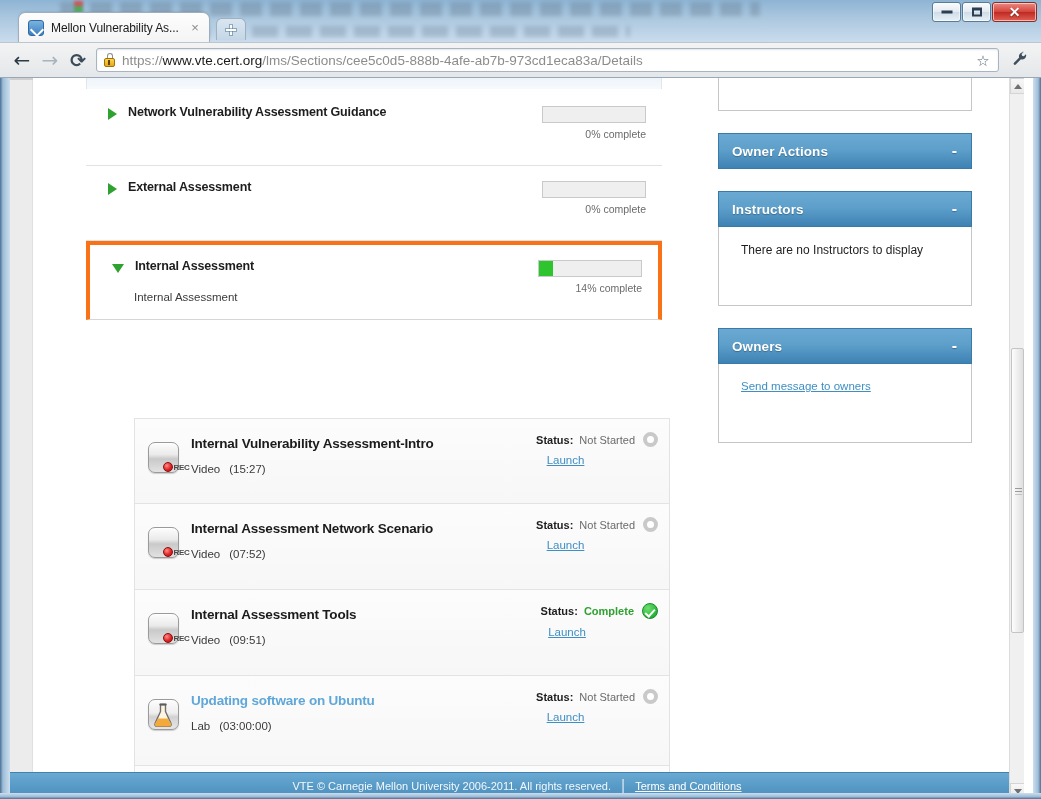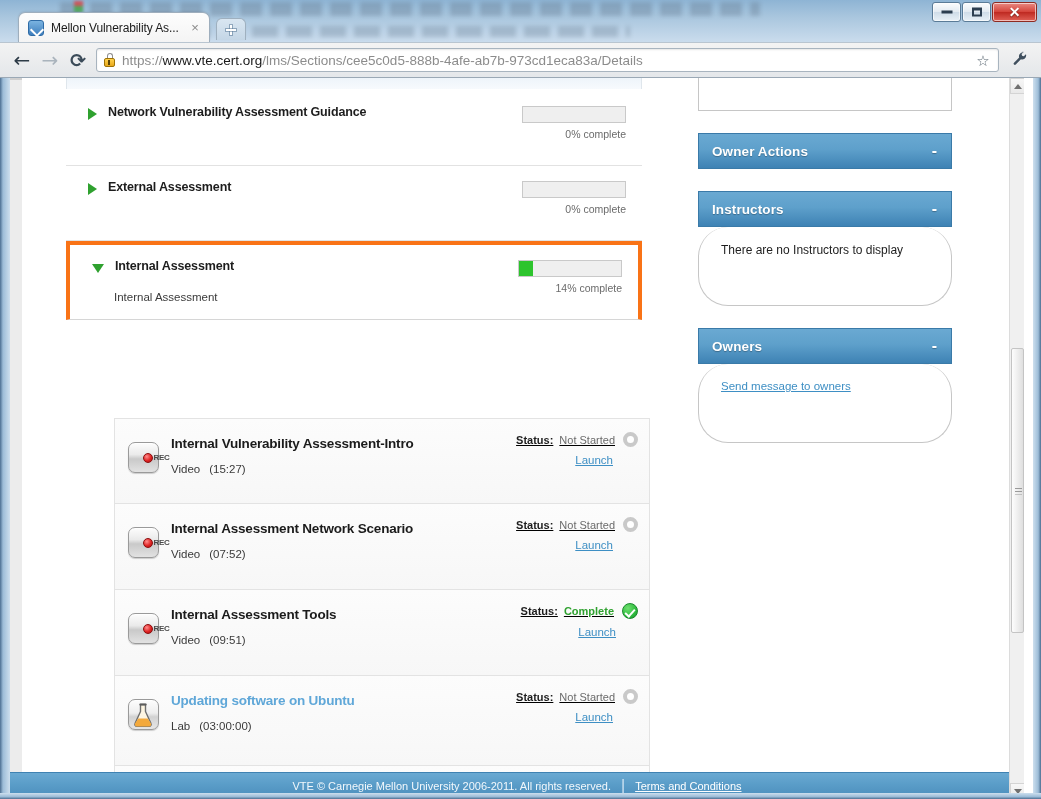--- a/index.html
+++ b/index.html
@@ -183,21 +183,21 @@
     position:absolute; left:10px; top:0; width:1014px; height:721px;
     background:#ffffff; overflow:hidden;
   }
   #gutter {
     position:absolute; left:0; top:0; width:23px; height:721px;
     background:#ececec; border-right:1px solid #e0e0e0;
   }
   #gutter-top { position:absolute; left:0; top:0; width:23px; height:2px; background:#cfcfcf; }
 
   #page {
-    position:absolute; left:12px; top:0; width:975px; height:721px;
+    position:absolute; left:32px; top:0; width:975px; height:721px;
     background:#fff;
   }
 
   
   #top-cut {
     position:absolute; left:44px; top:0; width:576px; height:11px;
     background: linear-gradient(180deg,#eef4fa 0%, #f7fafd 100%);
     border-left:1px solid #dfe6ec; border-right:1px solid #dfe6ec;
   }
 
@@ -257,21 +257,21 @@
   .item.tall { min-height:90px; }
 
   .icon-wrap { width:56px; flex:0 0 auto; display:flex; justify-content:center; padding-top:6px; }
 
   
   .ico-rec {
     width:31px; height:31px; border-radius:7px;
     background: linear-gradient(180deg,#fdfdfd 0%, #eaeaea 40%, #c9c9c9 55%, #e2e2e2 100%);
     border:1px solid #9a9a9a; position:relative;
     box-shadow: inset 0 1px 0 #fff, 0 1px 1px rgba(0,0,0,.18);
-    display:flex; align-items:center; justify-content:center;padding-left:26px;
+    display:flex; align-items:flex-end; justify-content:center;padding-left:26px;
   }
   .ico-rec .dot {
     width:10px; height:10px; border-radius:50%;
     background: radial-gradient(circle at 35% 32%, #ff8c8c 0%, #e02424 55%, #a50f0f 100%);
     border:1px solid #8c0d0d; margin-right:1px; flex:0 0 auto;
   }
   .ico-rec .rec {
     font-size:8px; font-weight:bold; color:#4a4a4a;
     font-family:"Liberation Sans",sans-serif; letter-spacing:-.3px;
   }
@@ -291,21 +291,21 @@
     font-size:13.5px; font-weight:bold; color:#1b1b1b; letter-spacing:-.2px;
     line-height:16px;
   }
   .item-title.link { color:#5fa7d8; font-weight:bold; }
   .item-meta {
     font-size:11.5px; color:#3a3a3a; margin-top:11px;
   }
   .item-meta .dur { margin-left:9px; }
 
   .item-right {
-    position:absolute; right:11px; top:13px; width:160px; text-align:right;text-decoration:underline;
+    position:absolute; right:11px; top:13px; width:160px; text-align:center;
   }
   .status-line { display:flex; align-items:center; justify-content:flex-end; }
   .st-label { font-size:11px; font-weight:bold; color:#1d1d1d; }
   .st-value { font-size:11px; color:#6b6b6b; margin-left:6px; }
   .st-value.ok { color:#2fa12f; font-weight:bold; }
   .st-ring {
     width:15px; height:15px; border-radius:50%; margin-left:8px; flex:0 0 auto;
     border:4px solid #c9c9c9; background:#fff;
     box-sizing:border-box;
   }
@@ -343,21 +343,21 @@
     text-shadow: 0 1px 1px rgba(0,0,0,.28);
   }
   .panel-collapse {
     font-size:16px; font-weight:bold; color:#fff; line-height:10px;
     text-shadow: 0 1px 1px rgba(0,0,0,.28); padding:0 2px;
   }
   .panel-body {
     background:#fff; border:1px solid #c6c6c6; border-top:none;
     padding:16px 14px 18px 22px;
   }
-  .panel-body.tall { min-height:79px;border-radius:30px; }
+  .panel-body.tall { min-height:79px; }
   .plink {
     display:block; font-size:11.5px; color:#3e8fc4; text-decoration:underline;
     margin-bottom:7px;
   }
   .pnote { font-size:11.5px; color:#2a2a2a; margin-top:1px; }
   .ptext-plain { font-size:12px; color:#1e1e1e; }
 
   
   #footer {
     position:absolute; left:0; bottom:0; width:1014px; height:27px;

